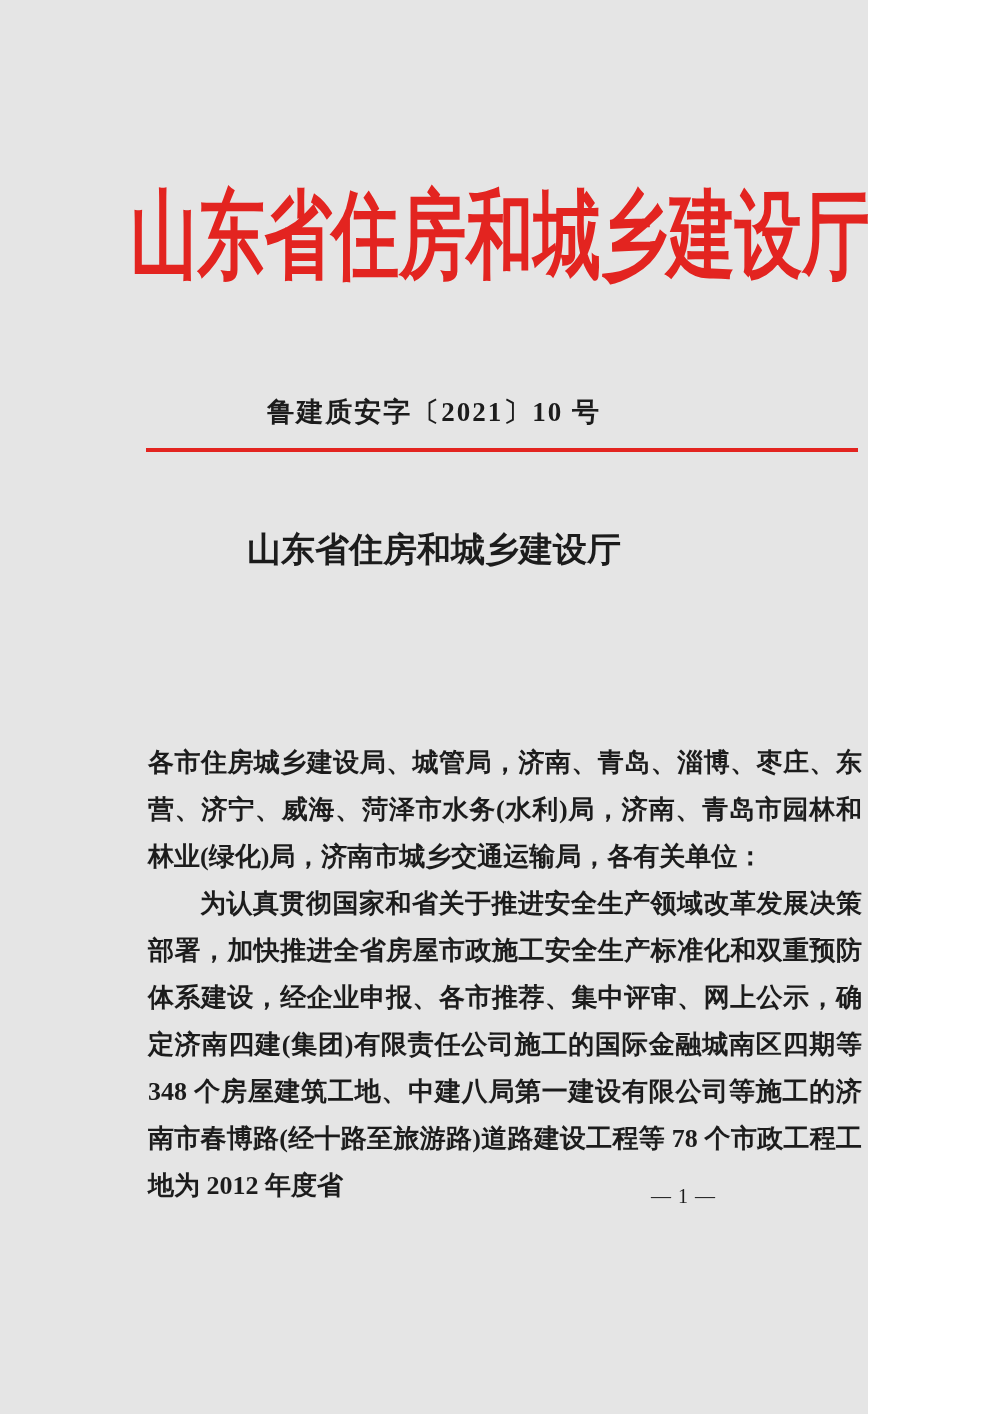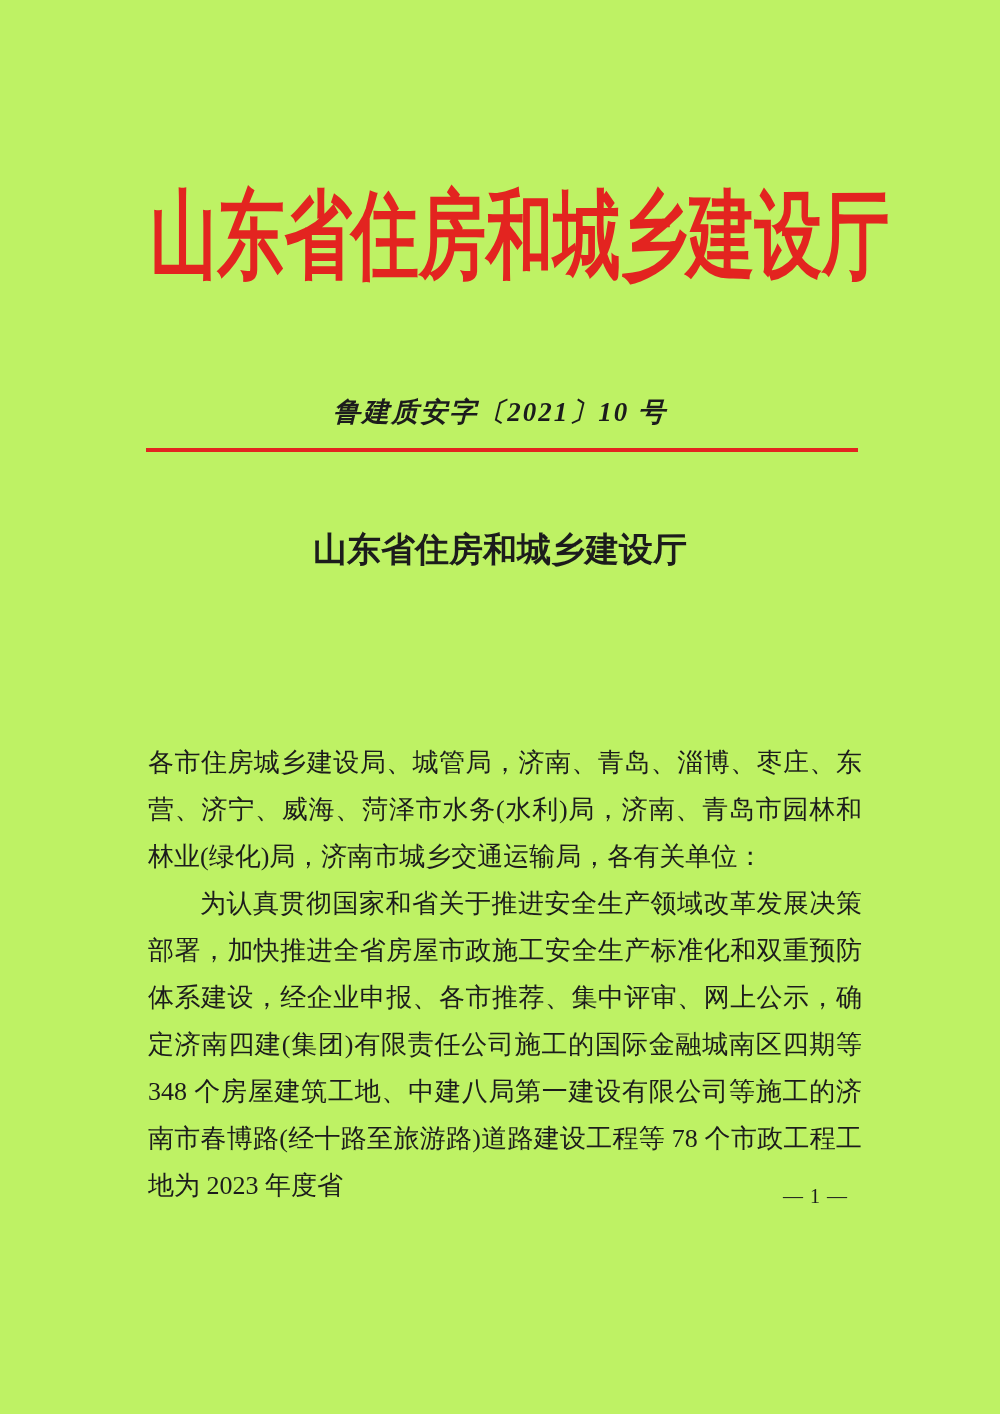--- a/index.html
+++ b/index.html
@@ -2,23 +2,23 @@
 <html><head>
 <meta charset="utf-8">
 <style>
   html, body {
     margin: 0;
     padding: 0;
     background: #ffffff;
   }
   .page {
     position: relative;
-    width: 1000px;
+    width: 868px;
     height: 1414px;
-    background: #bef264;
+    background: #e5e5e5;
     overflow: hidden;
     font-family: "Liberation Serif", "DejaVu Serif", serif;
     color: #1c1c1c;
   }
   
   .masthead {
     position: absolute;
     top: 188px;
     left: 0;
     width: 100%;
@@ -34,21 +34,20 @@
   
   .doc-number {
     position: absolute;
     top: 394px;
     left: 0;
     width: 100%;
     text-align: center;
     font-size: 27px;
     font-weight: 700;
     letter-spacing: 2px;
-    font-style: italic;
   }
   
   .red-rule {
     position: absolute;
     top: 448px;
     left: 146px;
     width: 712px;
     height: 4px;
     background: #e32420;
   }
@@ -63,21 +62,21 @@
     font-size: 34px;
     line-height: 57px;
   }
   
   .body-text {
     position: absolute;
     top: 739px;
     left: 148px;
     width: 714px;
     font-size: 26px;
-    font-weight: 400;
+    font-weight: 700;
     line-height: 47px;
     text-align: justify;
   }
   .body-text p {
     margin: 0;
   }
   .body-text p.indented {
     text-indent: 2em;
   }
   
@@ -100,18 +99,18 @@
   <div class="doc-number">鲁建质安字〔2021〕10 号</div>
 
   <div class="red-rule" style="background: rgb(227, 36, 32);"></div>
 
   <div class="notice-title">
     <div>山东省住房和城乡建设厅</div>
   </div>
 
   <div class="body-text">
     <p>各市住房城乡建设局、城管局，济南、青岛、淄博、枣庄、东营、济宁、威海、菏泽市水务(水利)局，济南、青岛市园林和林业(绿化)局，济南市城乡交通运输局，各有关单位：</p>
-    <p class="indented">为认真贯彻国家和省关于推进安全生产领域改革发展决策部署，加快推进全省房屋市政施工安全生产标准化和双重预防体系建设，经企业申报、各市推荐、集中评审、网上公示，确定济南四建(集团)有限责任公司施工的国际金融城南区四期等 348 个房屋建筑工地、中建八局第一建设有限公司等施工的济南市春博路(经十路至旅游路)道路建设工程等 78 个市政工程工地为 2023 年度省</p>
+    <p class="indented">为认真贯彻国家和省关于推进安全生产领域改革发展决策部署，加快推进全省房屋市政施工安全生产标准化和双重预防体系建设，经企业申报、各市推荐、集中评审、网上公示，确定济南四建(集团)有限责任公司施工的国际金融城南区四期等 348 个房屋建筑工地、中建八局第一建设有限公司等施工的济南市春博路(经十路至旅游路)道路建设工程等 78 个市政工程工地为 2012 年度省</p>
   </div>
 
   <div class="page-number">— 1 —</div>
 
 </div>
 
 </body></html>

